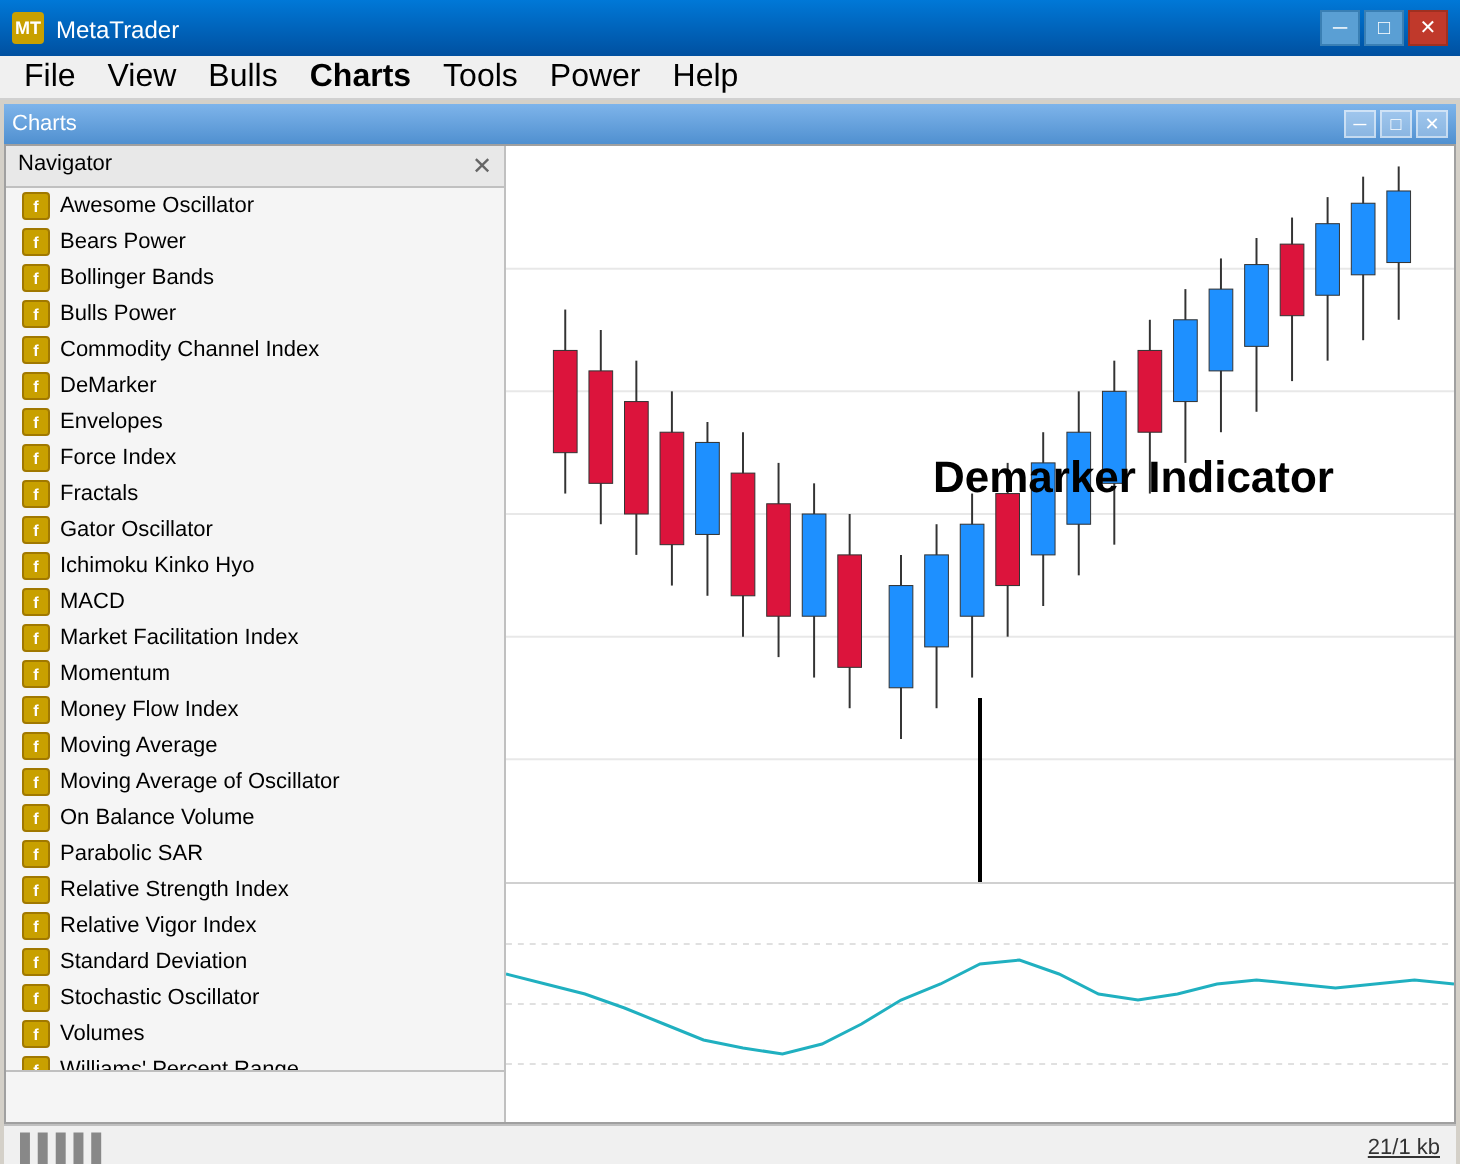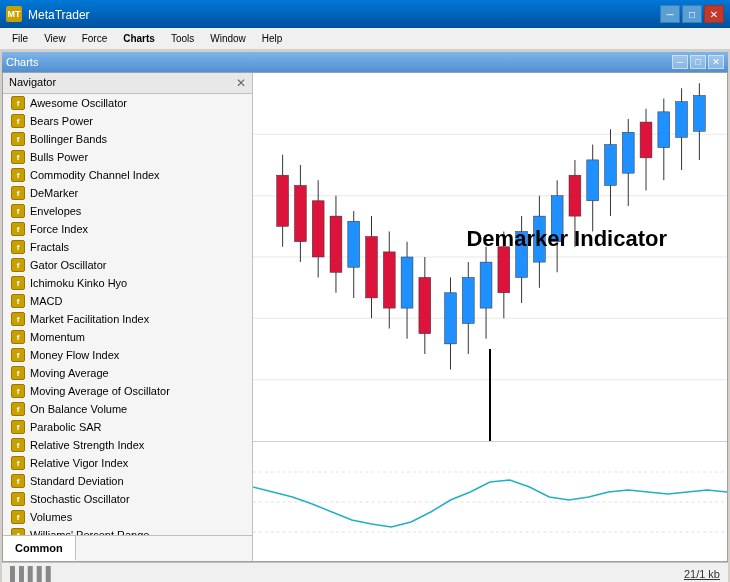--- a/index.html
+++ b/index.html
@@ -24,21 +24,21 @@
 
     
     .menu-bar {
       background: #f0f0f0;
       height: 22px;
       display: flex;
       align-items: center;
       padding: 0 4px;
       border-bottom: 1px solid #d0d0d0;
     }
-    .menu-item { padding: 2px 8px; font-size: 10px; cursor: pointer; }
+    .menu-item { padding: 2px 8px; font-size: 16px; cursor: pointer; }
 
     
     .inner-title-bar {
       background: linear-gradient(to bottom, #7eb4ea, #5090d0);
       height: 20px;
       display: flex;
       align-items: center;
       justify-content: space-between;
       padding: 0 4px;
       color: white;
@@ -193,24 +193,24 @@
   <div class="title-bar-controls">
     <button class="title-btn">─</button>
     <button class="title-btn">□</button>
     <button class="title-btn close">✕</button>
   </div>
 </div>
 
 <div class="menu-bar">
   <span class="menu-item">File</span>
   <span class="menu-item">View</span>
-  <span class="menu-item">Force</span>
+  <span class="menu-item">Bulls</span>
   <span class="menu-item" style="font-weight:bold;">Charts</span>
   <span class="menu-item">Tools</span>
-  <span class="menu-item">Window</span>
+  <span class="menu-item">Power</span>
   <span class="menu-item">Help</span>
 </div>
 
 <div class="inner-title-bar">
   <span>Charts</span>
   <div class="inner-title-controls">
     <button class="inner-title-btn">─</button>
     <button class="inner-title-btn">□</button>
     <button class="inner-title-btn">✕</button>
   </div>
@@ -320,21 +320,20 @@
         <div class="nav-item">
           <div class="nav-icon">f</div>
           <span>Volumes</span>
         </div>
         <div class="nav-item">
           <div class="nav-icon">f</div>
           <span>Williams' Percent Range</span>
         </div>
       </div>
     <div class="navigator-tabs">
-      <div class="nav-tab active">Common</div>
     </div>
   </div>
 
   <div class="chart-area">
 
     <div class="chart-canvas">
       <svg class="chart-svg" viewBox="0 0 480 360" preserveAspectRatio="none">
 
         <rect width="480" height="360" fill="white"></rect>
         <line x1="0" y1="60" x2="480" y2="60" stroke="#e8e8e8" stroke-width="1"></line>

